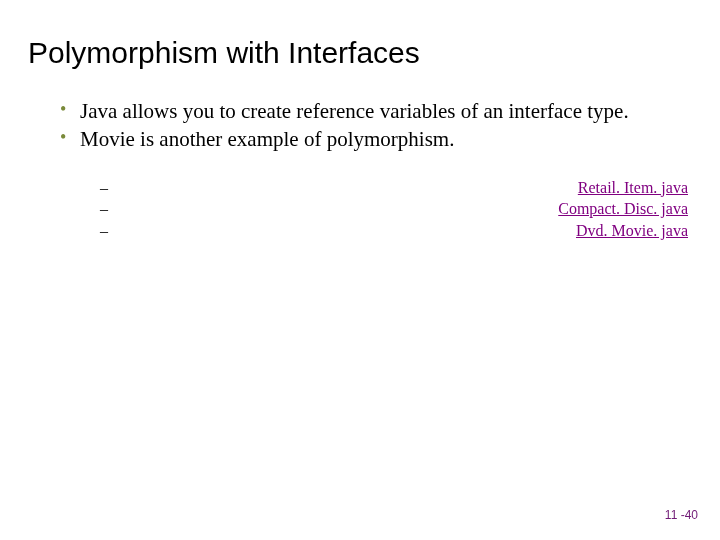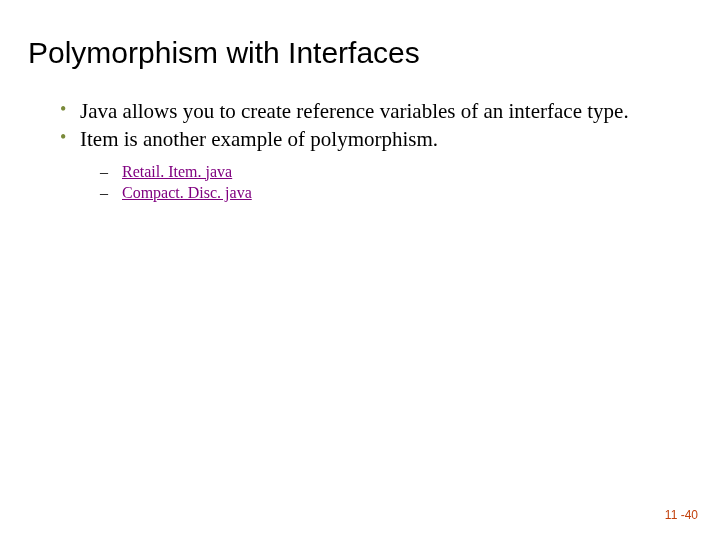--- a/index.html
+++ b/index.html
@@ -39,21 +39,22 @@
     content: "•";
     position: absolute;
     left: 0;
     top: 0;
     color: #7a8a3a;
     font-size: 18px;
   }
   .sub-bullets {
     list-style: none;
     padding-left: 72px;
-    margin-top: 8px;
+    margin-top: 24px;
+    text-align: right;
   }
   .sub-bullets > li {
     position: relative;
     font-size: 16px;
     line-height: 1.35;
     padding-left: 22px;
   }
   .sub-bullets > li::before {
     content: "–";
     position: absolute;
@@ -65,37 +66,40 @@
     color: #800080;
     text-decoration: underline;
     cursor: pointer;
   }
   .page-number {
     position: absolute;
     bottom: 18px;
     right: 22px;
     font-family: Arial, Helvetica, sans-serif;
     font-size: 12px;
-    color: #c2410c;
+    color: #701a75;
   }
 </style>
 </head>
 <body>
 
 <div class="slide">
   <h1 class="title">Polymorphism with Interfaces</h1>
 
   <ul class="bullets">
     <li>Java allows you to create reference variables of an interface type.</li>
-    <li>Item is another example of polymorphism.</li>
+    <li>Movie is another example of polymorphism.</li>
   </ul>
 
   <ul class="sub-bullets">
     <li>
       <span class="link">Retail. Item. java</span>
     </li>
     <li>
       <span class="link">Compact. Disc. java</span>
     </li>
+    <li>
+      <span class="link">Dvd. Movie. java</span>
+    </li>
   </ul>
 </div>
 
 <div class="page-number">11 -40</div>
 
 </body></html>

